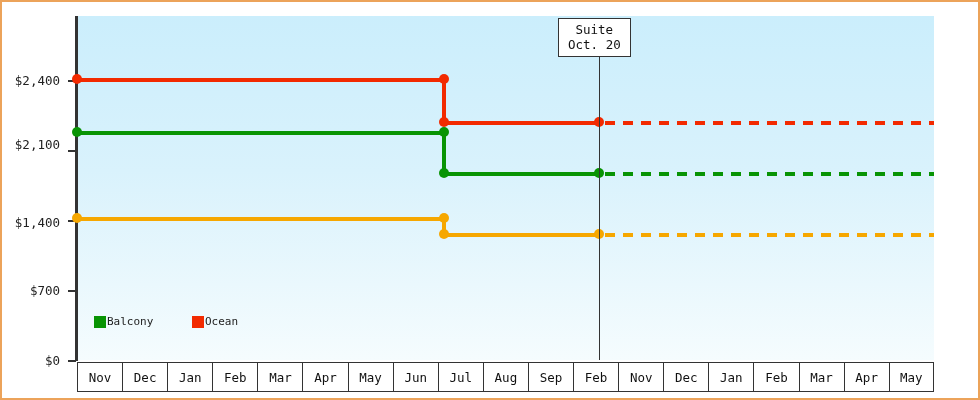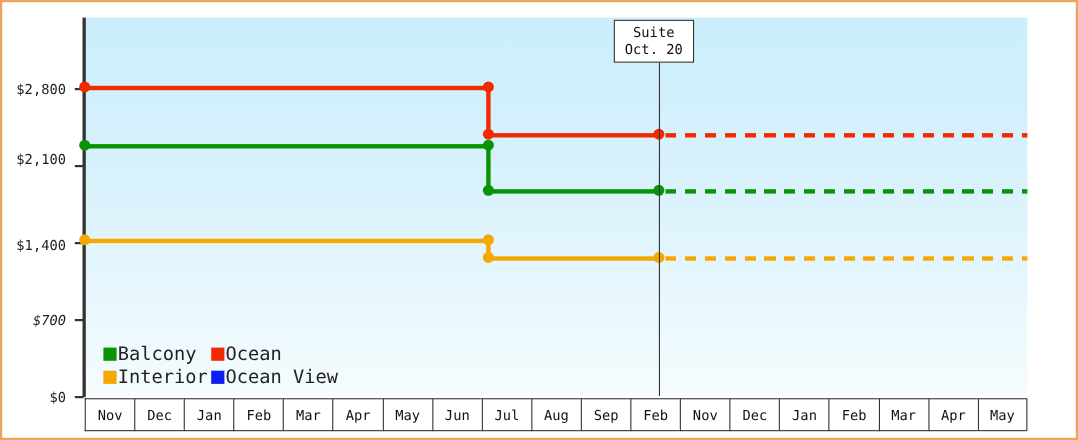--- a/index.html
+++ b/index.html
@@ -79,21 +79,21 @@
     text-align:center;
     font-size:12.5px;
     line-height:15px;
     color:#111111;
     white-space:nowrap;
   }
   
   #legend{
     position:absolute;
     left:92px;top:309px;
-    font-size:17px;
+    font-size:11px;
     color:#222222;
   }
   .legend-row{
     display:flex;
     align-items:center;
     height:21px;
   }
   .legend-item{
     display:flex;
     align-items:center;
@@ -134,24 +134,24 @@
 
   <div id="plot"></div>
   <div id="yaxis-line"></div>
 
   <div class="ytick" style="top:78px;"></div>
   <div class="ytick" style="top:148px;"></div>
   <div class="ytick" style="top:218px;"></div>
   <div class="ytick" style="top:288px;"></div>
   <div class="ytick" style="top:358px;"></div>
 
-  <div class="ylabel" style="top:71px;">$2,800</div>
+  <div class="ylabel" style="top:71px;">$2,400</div>
   <div class="ylabel" style="top:135px;">$2,100</div>
   <div class="ylabel" style="top:213px;">$1,400</div>
-  <div class="ylabel" style="top:281px;font-style:italic;">$700</div>
+  <div class="ylabel" style="top:281px;">$700</div>
   <div class="ylabel" style="top:351px;">$0</div>
 
   <div class="seg" style="left:75px;top:76px;width:370px;background:#f22a00;"></div>
   <div class="vseg" style="left:440px;top:76px;height:47px;background:#f22a00;"></div>
   <div class="seg" style="left:440px;top:119px;width:159px;background:#f22a00;"></div>
   <div class="dot" style="left:70px;top:72px;background:#f22a00;"></div>
   <div class="dot" style="left:437px;top:72px;background:#f22a00;"></div>
   <div class="dot" style="left:437px;top:115px;background:#f22a00;"></div>
   <div class="dot" style="left:592px;top:115px;background:#f22a00;"></div>
   <div class="dash" style="left:603px;top:119px;width:329px;background:repeating-linear-gradient(90deg,#f22a00 0 10px,transparent 10px 18px);"></div>
@@ -182,30 +182,20 @@
 
   <div id="legend">
     <div class="legend-row">
       <div class="legend-item" style="width:98px;">
         <span class="swatch" style="background:#089404;"></span>
         <span class="legend-label">Balcony</span>
       </div>
       <div class="legend-item">
         <span class="swatch" style="background:#f22a00;"></span>
         <span class="legend-label">Ocean</span>
-      </div>
-    </div>
-    <div class="legend-row">
-      <div class="legend-item" style="width:98px;">
-        <span class="swatch" style="background:#f6a700;"></span>
-        <span class="legend-label">Interior</span>
-      </div>
-      <div class="legend-item">
-        <span class="swatch" style="background:#0d1ef2;"></span>
-        <span class="legend-label">Ocean View</span>
       </div>
     </div>
   </div>
 
   <div id="xaxis">
       <div class="xcell" style="width: 45.1053px;">Nov</div>
       <div class="xcell" style="width: 45.1053px;">Dec</div>
       <div class="xcell" style="width: 45.1053px;">Jan</div>
       <div class="xcell" style="width: 45.1053px;">Feb</div>
       <div class="xcell" style="width: 45.1053px;">Mar</div>

